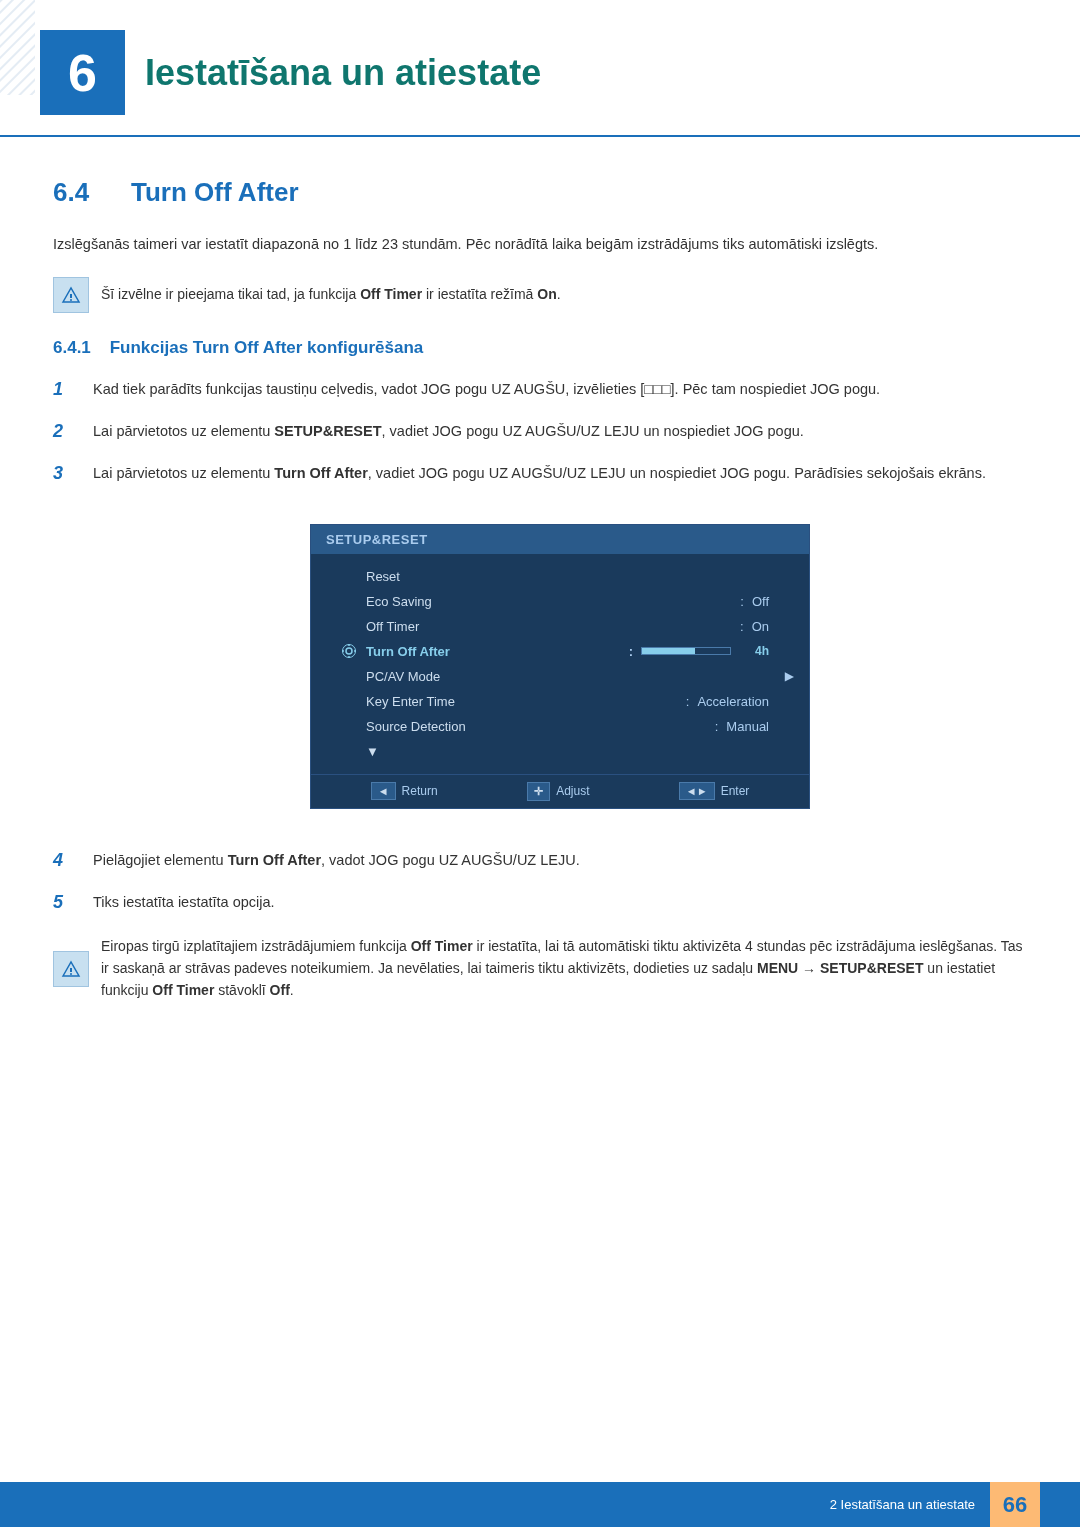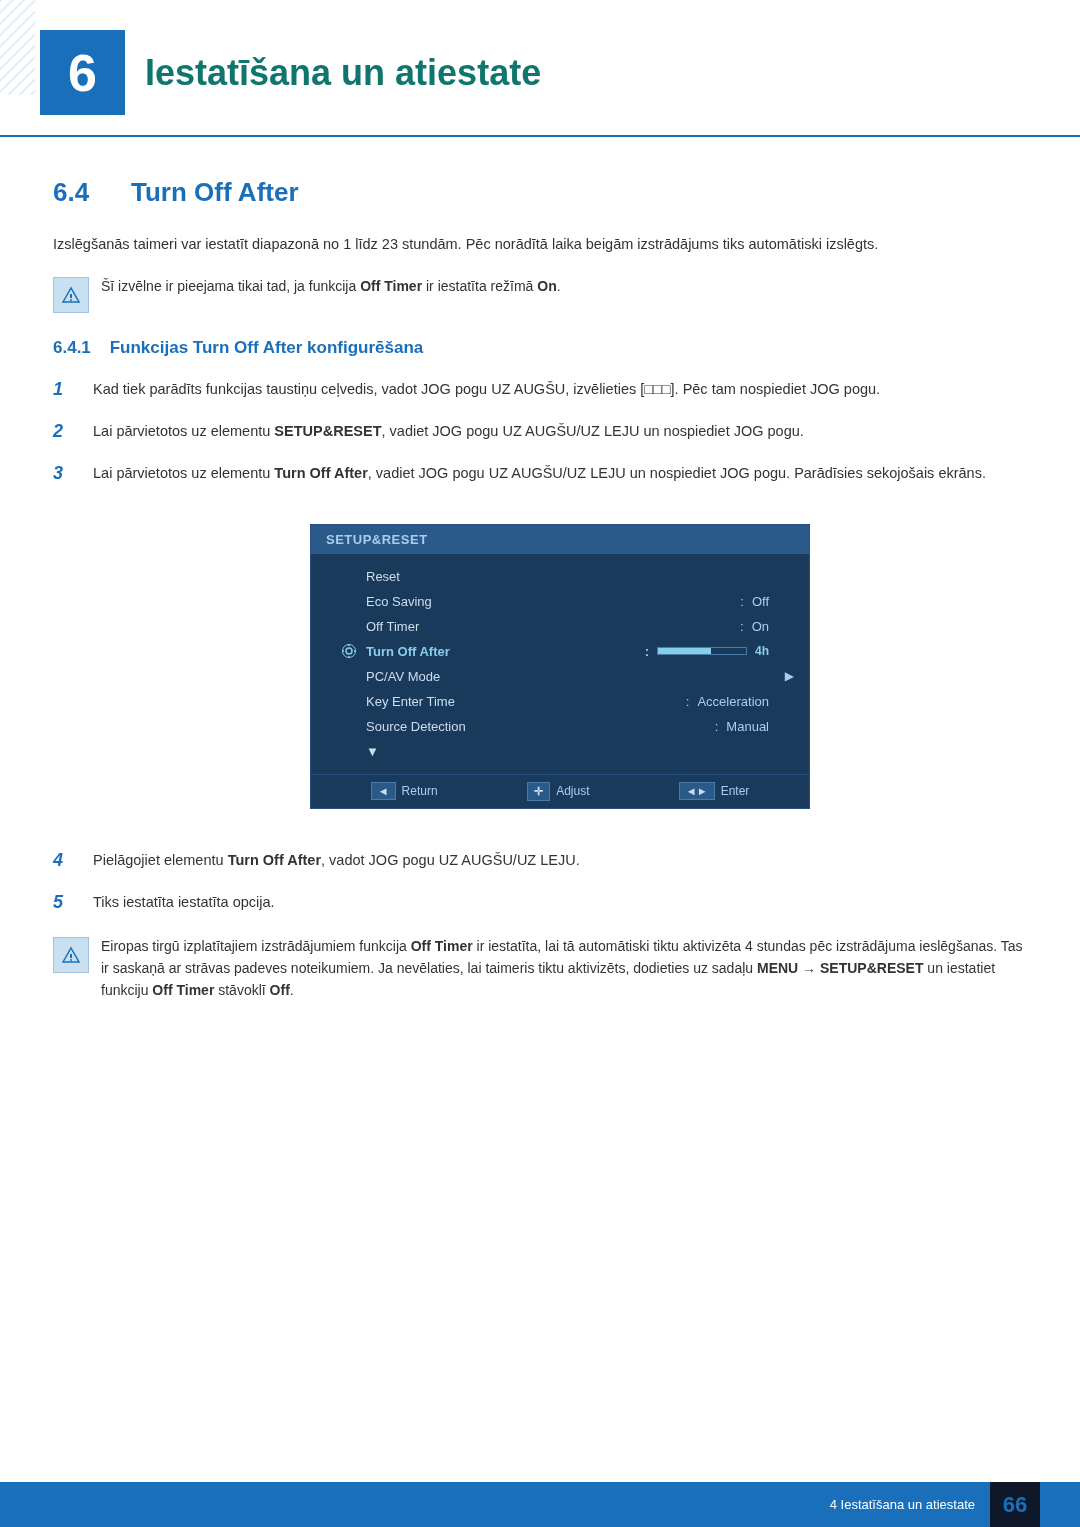--- a/index.html
+++ b/index.html
@@ -76,21 +76,21 @@
     .body-text {
       font-size: 14.5px;
       line-height: 1.65;
       color: #333;
       margin-bottom: 18px;
     }
 
     
     .note-box {
       display: flex;
-      align-items: flex-start;
+      align-items: center;
       margin: 15px 0 25px 0;
       gap: 12px;
     }
 
     .note-icon {
       width: 36px;
       height: 36px;
       background: #c8e0f0;
       border: 1px solid #a0c4e0;
       flex-shrink: 0;
@@ -195,21 +195,21 @@
       position: absolute;
       left: 30px;
       width: 16px;
       height: 16px;
     }
 
     
     .progress-bar-container {
       display: flex;
       align-items: center;
-      gap: 8px;
+      gap: 24px;
     }
 
     .progress-bar {
       width: 90px;
       height: 8px;
       background: #1a3a5c;
       border: 1px solid #4a7aaa;
       position: relative;
       overflow: hidden;
     }
@@ -274,21 +274,21 @@
       padding: 0 40px;
     }
 
     .footer-chapter-text {
       color: white;
       font-size: 13px;
       margin-right: 15px;
     }
 
     .footer-page-number {
-      background: #0f172a;
+      background: #fdba74;
       color: #1a6fba;
       font-size: 22px;
       font-weight: bold;
       width: 50px;
       height: 45px;
       display: flex;
       align-items: center;
       justify-content: center;
     }
 
@@ -499,15 +499,15 @@
       </svg>
     </div>
     <p class="note-text">
       Eiropas tirgū izplatītajiem izstrādājumiem funkcija <strong>Off Timer</strong> ir iestatīta, lai tā automātiski tiktu aktivizēta 4 stundas pēc izstrādājuma ieslēgšanas. Tas ir saskaņā ar strāvas padeves noteikumiem. Ja nevēlaties, lai taimeris tiktu aktivizēts, dodieties uz sadaļu <strong>MENU</strong> → <strong>SETUP&amp;RESET</strong> un iestatiet funkciju <strong>Off Timer</strong> stāvoklī <strong>Off</strong>.
     </p>
   </div>
 
 </div>
 
 <div class="page-footer">
-  <span class="footer-chapter-text">4 Iestatīšana un atiestate</span>
+  <span class="footer-chapter-text">2 Iestatīšana un atiestate</span>
   <div class="footer-page-number">66</div>
 </div>
 
 </body></html>

